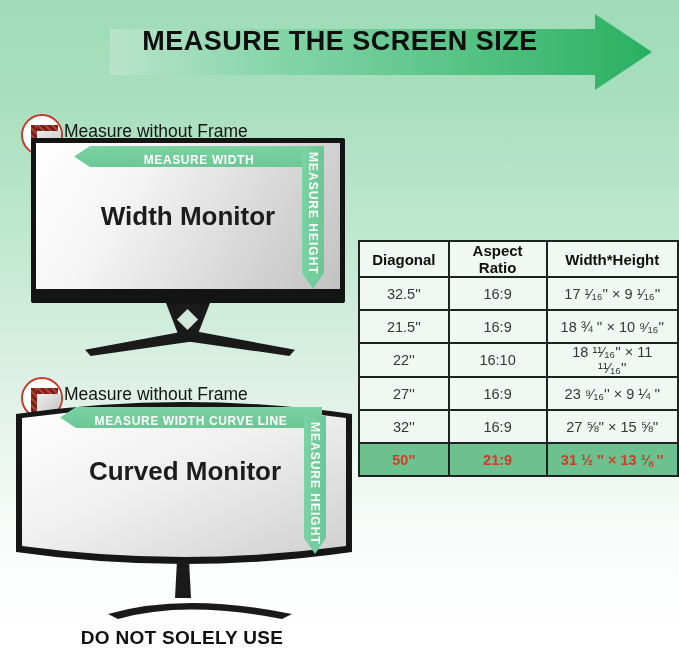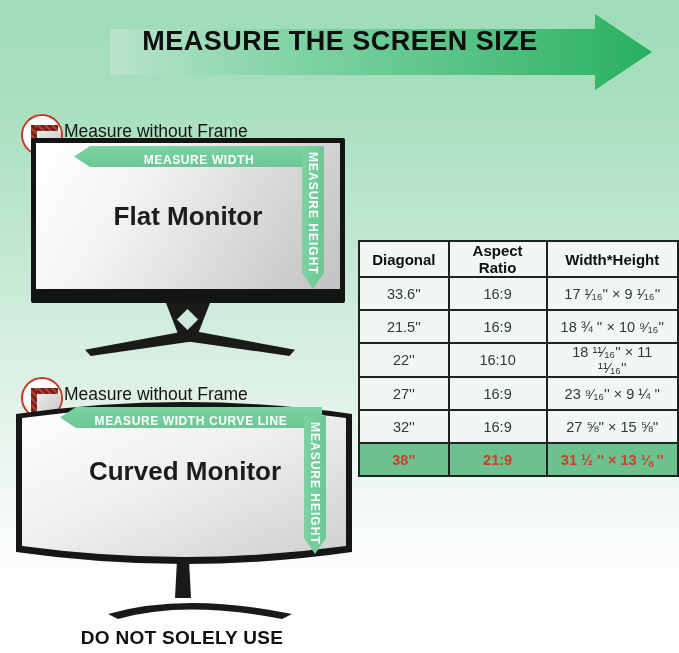--- a/index.html
+++ b/index.html
@@ -113,21 +113,21 @@
 
 <div class="abs frame-icon" style="left:21px;top:114px;">
   <div class="bar-h"></div>
   <div class="bar-v"></div>
   <div class="screen-chip"></div>
 </div>
 <div class="abs note-text" style="left:64px;top:121px;">Measure without Frame</div>
 
 <div class="abs flat-monitor">
   <div class="flat-screen">
-    <span class="monitor-label">Flat Monitor</span>
+    <span class="monitor-label">Width Monitor</span>
   </div>
 </div>
 
 <div class="abs hband band-w-flat">
   <span>MEASURE WIDTH</span>
 </div>
 <div class="abs vband band-h-flat">
   <span>MEASURE HEIGHT</span>
 </div>
 
@@ -141,21 +141,21 @@
 <table class="abs size-table">
   <thead>
     <tr>
       <th class="col-diag">Diagonal</th>
       <th class="col-ar">Aspect Ratio</th>
       <th class="col-wh">Width*Height</th>
     </tr>
   </thead>
   <tbody>
     <tr>
-      <td>33.6''</td>
+      <td>32.5''</td>
       <td>16:9</td>
       <td>17 ¹⁄₁₆'' × 9 ¹⁄₁₆''</td>
     </tr>
     <tr>
       <td>21.5''</td>
       <td>16:9</td>
       <td>18 ¾ '' × 10 ⁹⁄₁₆''</td>
     </tr>
     <tr>
       <td>22''</td>
@@ -166,21 +166,21 @@
       <td>27''</td>
       <td>16:9</td>
       <td>23 ⁹⁄₁₆'' × 9 ¼ ''</td>
     </tr>
     <tr>
       <td>32''</td>
       <td>16:9</td>
       <td>27 ⅝'' × 15 ⅝''</td>
     </tr>
     <tr class="hl">
-      <td>38''</td>
+      <td>50''</td>
       <td>21:9</td>
       <td>31 ½ '' × 13 ⅛ ''</td>
     </tr>
   </tbody>
 </table>
 
 <div class="abs frame-icon" style="left:21px;top:377px;">
   <div class="bar-h"></div>
   <div class="bar-v"></div>
   <div class="screen-chip"></div>

